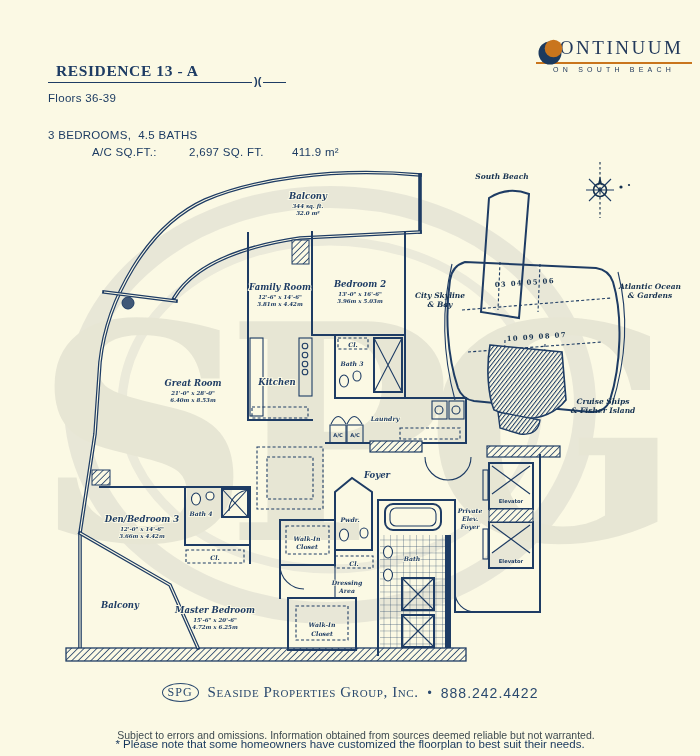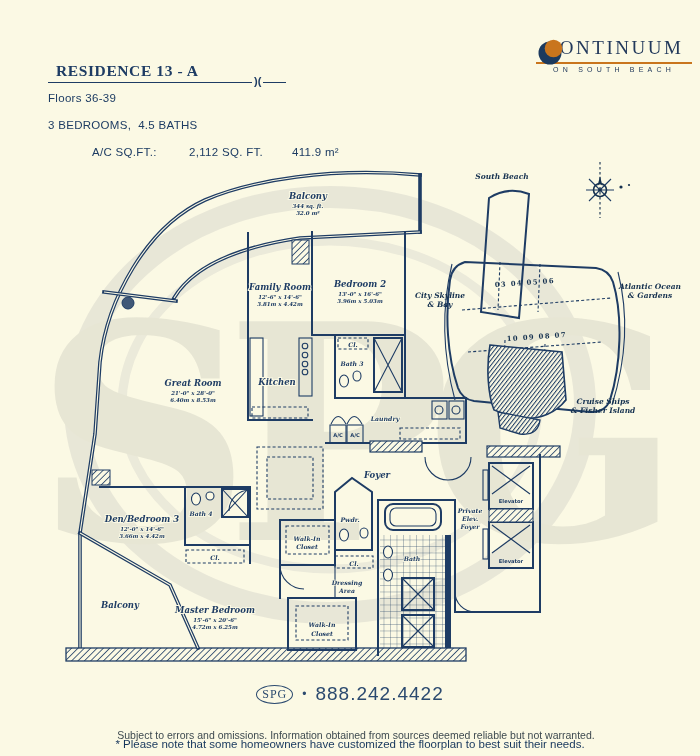--- a/index.html
+++ b/index.html
@@ -5,37 +5,37 @@
   html,body{margin:0;padding:0;}
   body{width:700px;height:756px;position:relative;background:#FBF9E4;overflow:hidden;
        font-family:"Liberation Sans",sans-serif;color:#1E3C64;}
   
   .hdr-title{position:absolute;left:56px;top:62px;font-family:"Liberation Serif",serif;
              font-weight:bold;font-size:15.5px;letter-spacing:.6px;color:#1E3C64;}
   .hdr-rule{position:absolute;left:48px;top:82px;width:238px;border-top:1.7px solid #1E3C64;}
   .hdr-deco{position:absolute;left:252px;top:75px;font-size:11px;font-weight:bold;
             background:#FBF9E4;padding:0 2px;color:#1E3C64;}
   .hdr-line{position:absolute;left:48px;font-size:11.5px;letter-spacing:.3px;color:#1D3C63;}
-  .floors{top:92px;text-align:center;} .beds{top:119px;} .acline{top:146px;}
+  .floors{top:92px;text-align:center;} .beds{top:129px;} .acline{top:146px;}
   .acline span{display:inline-block;} .ac-l{width:97px;margin-left:44px;} .ac-f{width:103px;}
   
   .brand{position:absolute;left:534px;top:36px;width:160px;text-align:center;}
   .brand-name{font-family:"Liberation Serif",serif;font-size:19px;letter-spacing:2.5px;
               color:#22395B;margin-top:1px;}
   .brand-rule{height:2px;background:#C9751D;margin:3px 2px 2px 2px;}
   .brand-tag{font-size:7px;letter-spacing:4.2px;color:#22395B;}
   
   .foot{position:absolute;left:0;top:683px;width:700px;display:flex;justify-content:center;
         align-items:center;gap:9px;}
   .spg-oval{border:1.5px solid #2B4A6F;border-radius:50%;padding:0 5px;height:17px;line-height:17px;
             font-family:"Liberation Serif",serif;font-size:12px;color:#2B4A6F;letter-spacing:1px;}
   .company{font-family:"Liberation Serif",serif;font-variant:small-caps;font-size:15px;
            letter-spacing:.6px;color:#2B4A6F;}
   .bullet{font-size:12px;color:#2B4A6F;}
-  .phone{font-size:19px;letter-spacing:1px;color:#2B4A6F;}
+  .phone{font-size:14px;letter-spacing:1px;color:#2B4A6F;}
   .note1{position:absolute;left:0;top:738px;width:700px;text-align:center;font-size:11.5px;color:#16365C;}
   .note2{position:absolute;left:6px;top:729px;width:700px;text-align:center;font-size:10.5px;color:#3E4A50;}
   
   svg{position:absolute;left:0;top:0;}
   .w4{stroke:#1E3C64;stroke-width:3.6;fill:none;stroke-linecap:square;}
   .w2{stroke:#1E3C64;stroke-width:2;fill:none;stroke-linecap:square;}
   .w1{stroke:#1E3C64;stroke-width:1.1;fill:none;}
   .cream{stroke:#FBF9E4;stroke-width:1.1;fill:none;}
   .dash{stroke:#1E3C64;stroke-width:1.1;fill:none;stroke-dasharray:3 2.2;}
   .fix{stroke:#1E3C64;stroke-width:1.1;fill:#FBF9E4;}
@@ -257,32 +257,33 @@
     </g>
   </g>
 </svg>
 
 <div class="hdr-title">RESIDENCE 13 - A</div>
 <div class="hdr-rule"></div>
 <div class="hdr-deco">)(</div>
 <div class="hdr-line floors">Floors 36-39</div>
 <div class="hdr-line beds">3 BEDROOMS,&nbsp; 4.5 BATHS</div>
 <div class="hdr-line acline">
-  <span class="ac-l">A/C SQ.FT.:</span><span class="ac-f">2,112 SQ. FT.</span><span>411.9 m²</span>
+  <span class="ac-l">A/C SQ.FT.:</span><span class="ac-f">2,697 SQ. FT.</span><span>411.9 m²</span>
 </div>
 
 <div class="brand">
   <svg width="34" height="30" viewBox="0 0 34 30">
     <circle cx="16" cy="17" r="11.5" fill="#1C3A5E"></circle>
     <circle cx="19.5" cy="12.5" r="8.8" fill="#C9751D"></circle>
   </svg>
   <div class="brand-name">CONTINUUM</div>
   <div class="brand-rule"></div>
   <div class="brand-tag">ON SOUTH BEACH</div>
 </div>
 
 <div class="foot">
   <span class="spg-oval">SPG</span>
+  <span class="company">Seaside Properties Group, Inc.</span>
   <span class="bullet">•</span>
   <span class="phone">888.242.4422</span>
 </div>
 <div class="note1">* Please note that some homeowners have customized the floorplan to best suit their needs.</div>
 <div class="note2">Subject to errors and omissions. Information obtained from sources deemed reliable but not warranted.</div>
 
 </body></html>

